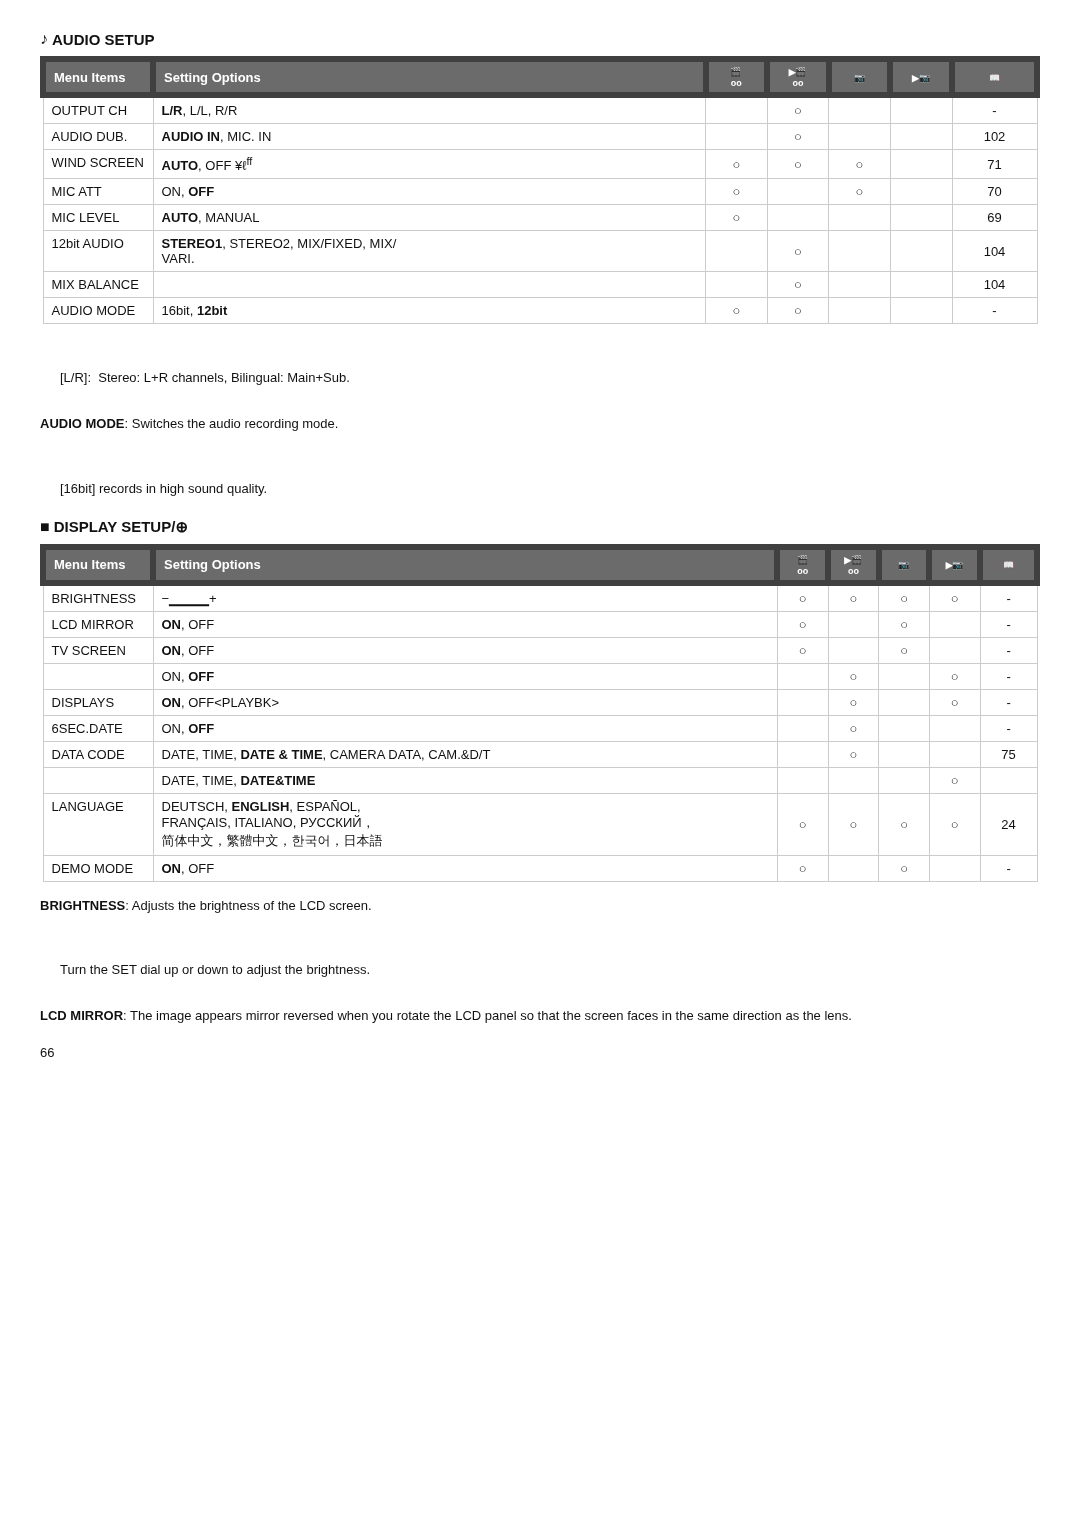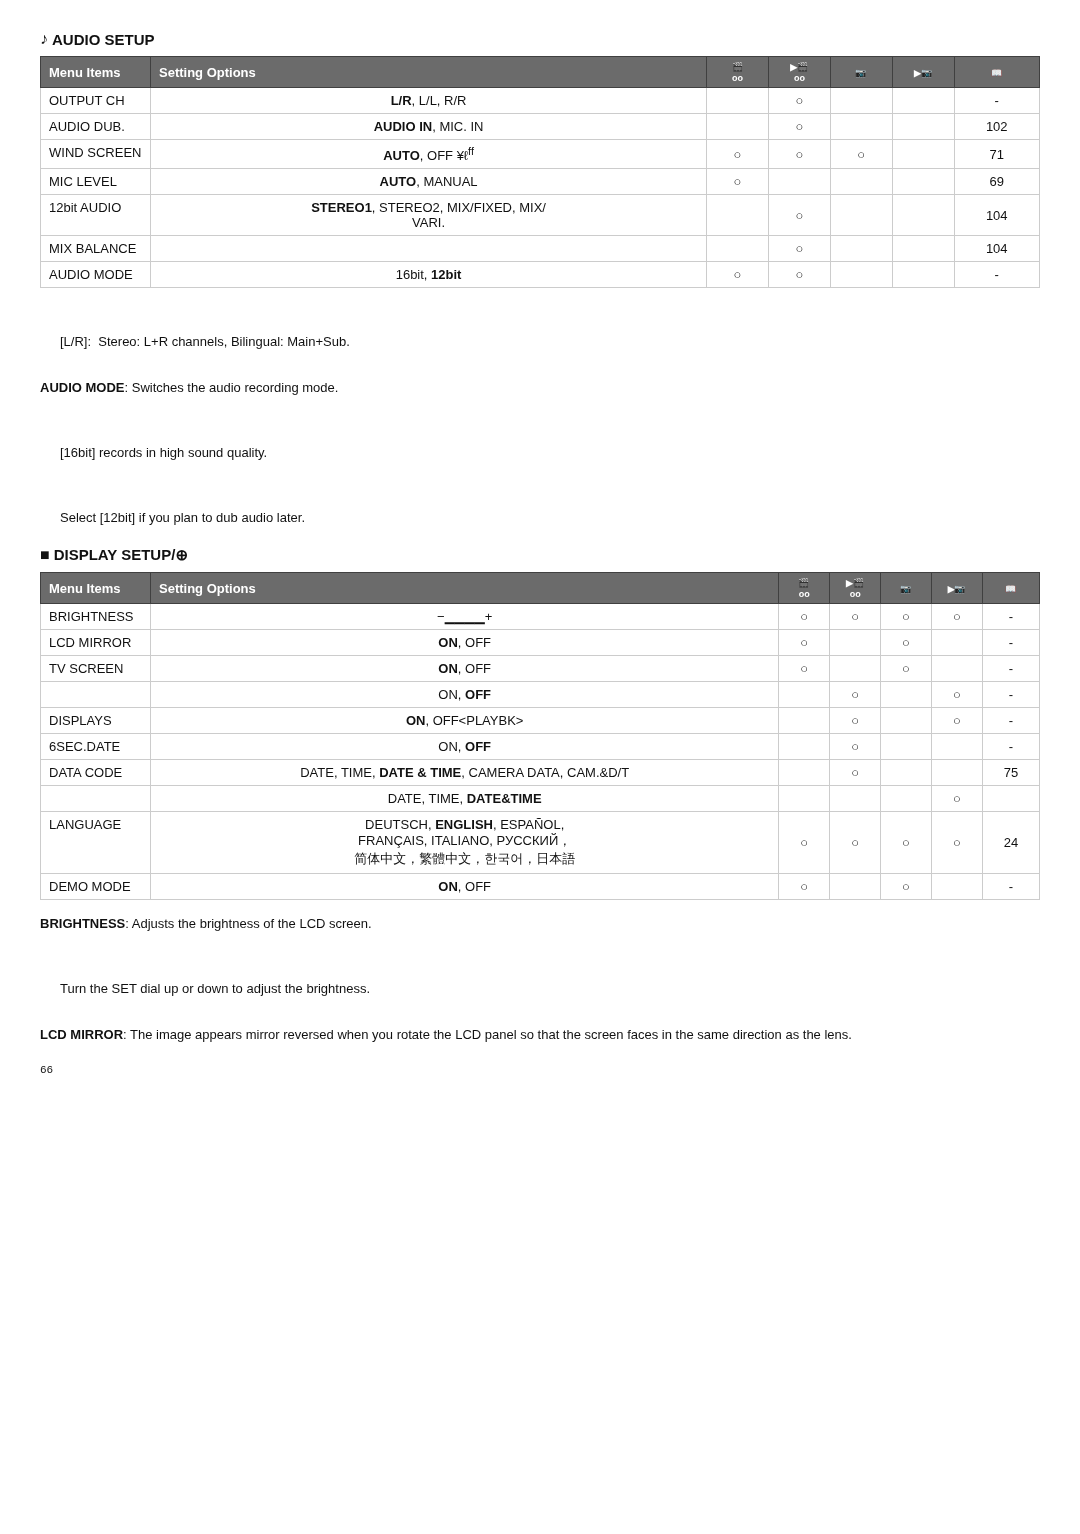--- a/index.html
+++ b/index.html
@@ -31,21 +31,21 @@
       margin-bottom: 14px;
     }
 
     table th {
       background: #6b6b6b;
       color: #fff;
       padding: 6px 8px;
       font-size: 13px;
       font-weight: bold;
       text-align: left;
-      border: 1px solid #404040;
+      border: 6px solid #404040;
     }
 
     table th.icons-col {
       text-align: center;
       padding: 4px 2px;
       font-size: 11px;
       min-width: 28px;
       white-space: nowrap;
     }
 
@@ -57,21 +57,20 @@
     }
 
     .menu-item-col {
       font-size: 13px;
       white-space: nowrap;
       min-width: 100px;
     }
 
     .setting-col {
       min-width: 200px;
-      text-align: center;
     }
 
     .icon-cell {
       text-align: center;
       vertical-align: middle;
       font-size: 13px;
       min-width: 28px;
     }
 
     .description-block {
@@ -86,22 +85,21 @@
 
     .description-block .indent {
       margin-left: 20px;
       margin-top: 44px;
     }
 
     .bold { font-weight: bold; }
 
     .page-num {
       margin-top: 6px;
-      font-size: 11px;
-      font-family: Liberation Mono, monospace;
+      font-size: 13px;
     }
   </style>
 </head>
 <body>
 
 <div>
 
   <div class="section-title">
     <span class="section-icon">♪</span>
     <span>AUDIO SETUP</span>
@@ -154,20 +152,29 @@
       <tr>
         <td class="menu-item-col">WIND SCREEN</td>
         <td class="setting-col"><b>AUTO</b>, OFF ¥ℓ<sup>ff</sup></td>
         <td class="icon-cell">○</td>
         <td class="icon-cell">○</td>
         <td class="icon-cell">○</td>
         <td class="icon-cell"></td>
         <td class="icon-cell">71</td>
       </tr>
 
+      <tr>
+        <td class="menu-item-col">MIC ATT</td>
+        <td class="setting-col">ON, <b>OFF</b></td>
+        <td class="icon-cell">○</td>
+        <td class="icon-cell"></td>
+        <td class="icon-cell">○</td>
+        <td class="icon-cell"></td>
+        <td class="icon-cell">70</td>
+      </tr>
 
       <tr>
         <td class="menu-item-col">MIC LEVEL</td>
         <td class="setting-col"><b>AUTO</b>, MANUAL</td>
         <td class="icon-cell">○</td>
         <td class="icon-cell"></td>
         <td class="icon-cell"></td>
         <td class="icon-cell"></td>
         <td class="icon-cell">69</td>
       </tr>
@@ -204,21 +211,20 @@
     </tbody>
   </table>
 
   <div class="description-block">
     <p class="indent">[L/R]:&nbsp; Stereo: L+R channels, Bilingual: Main+Sub.</p>
     <br>
     <p>
       <span class="bold">AUDIO MODE</span>: Switches the audio recording mode.
     </p>
     <p class="indent">[16bit] records in high sound quality.</p>
-    <p class="indent">Select [12bit] if you plan to dub audio later.</p>
   </div>
 </div>
 
 <div>
 
   <div class="section-title">
     <span class="section-icon">■</span>
     <span>DISPLAY SETUP/⊕</span>
   </div>
 

